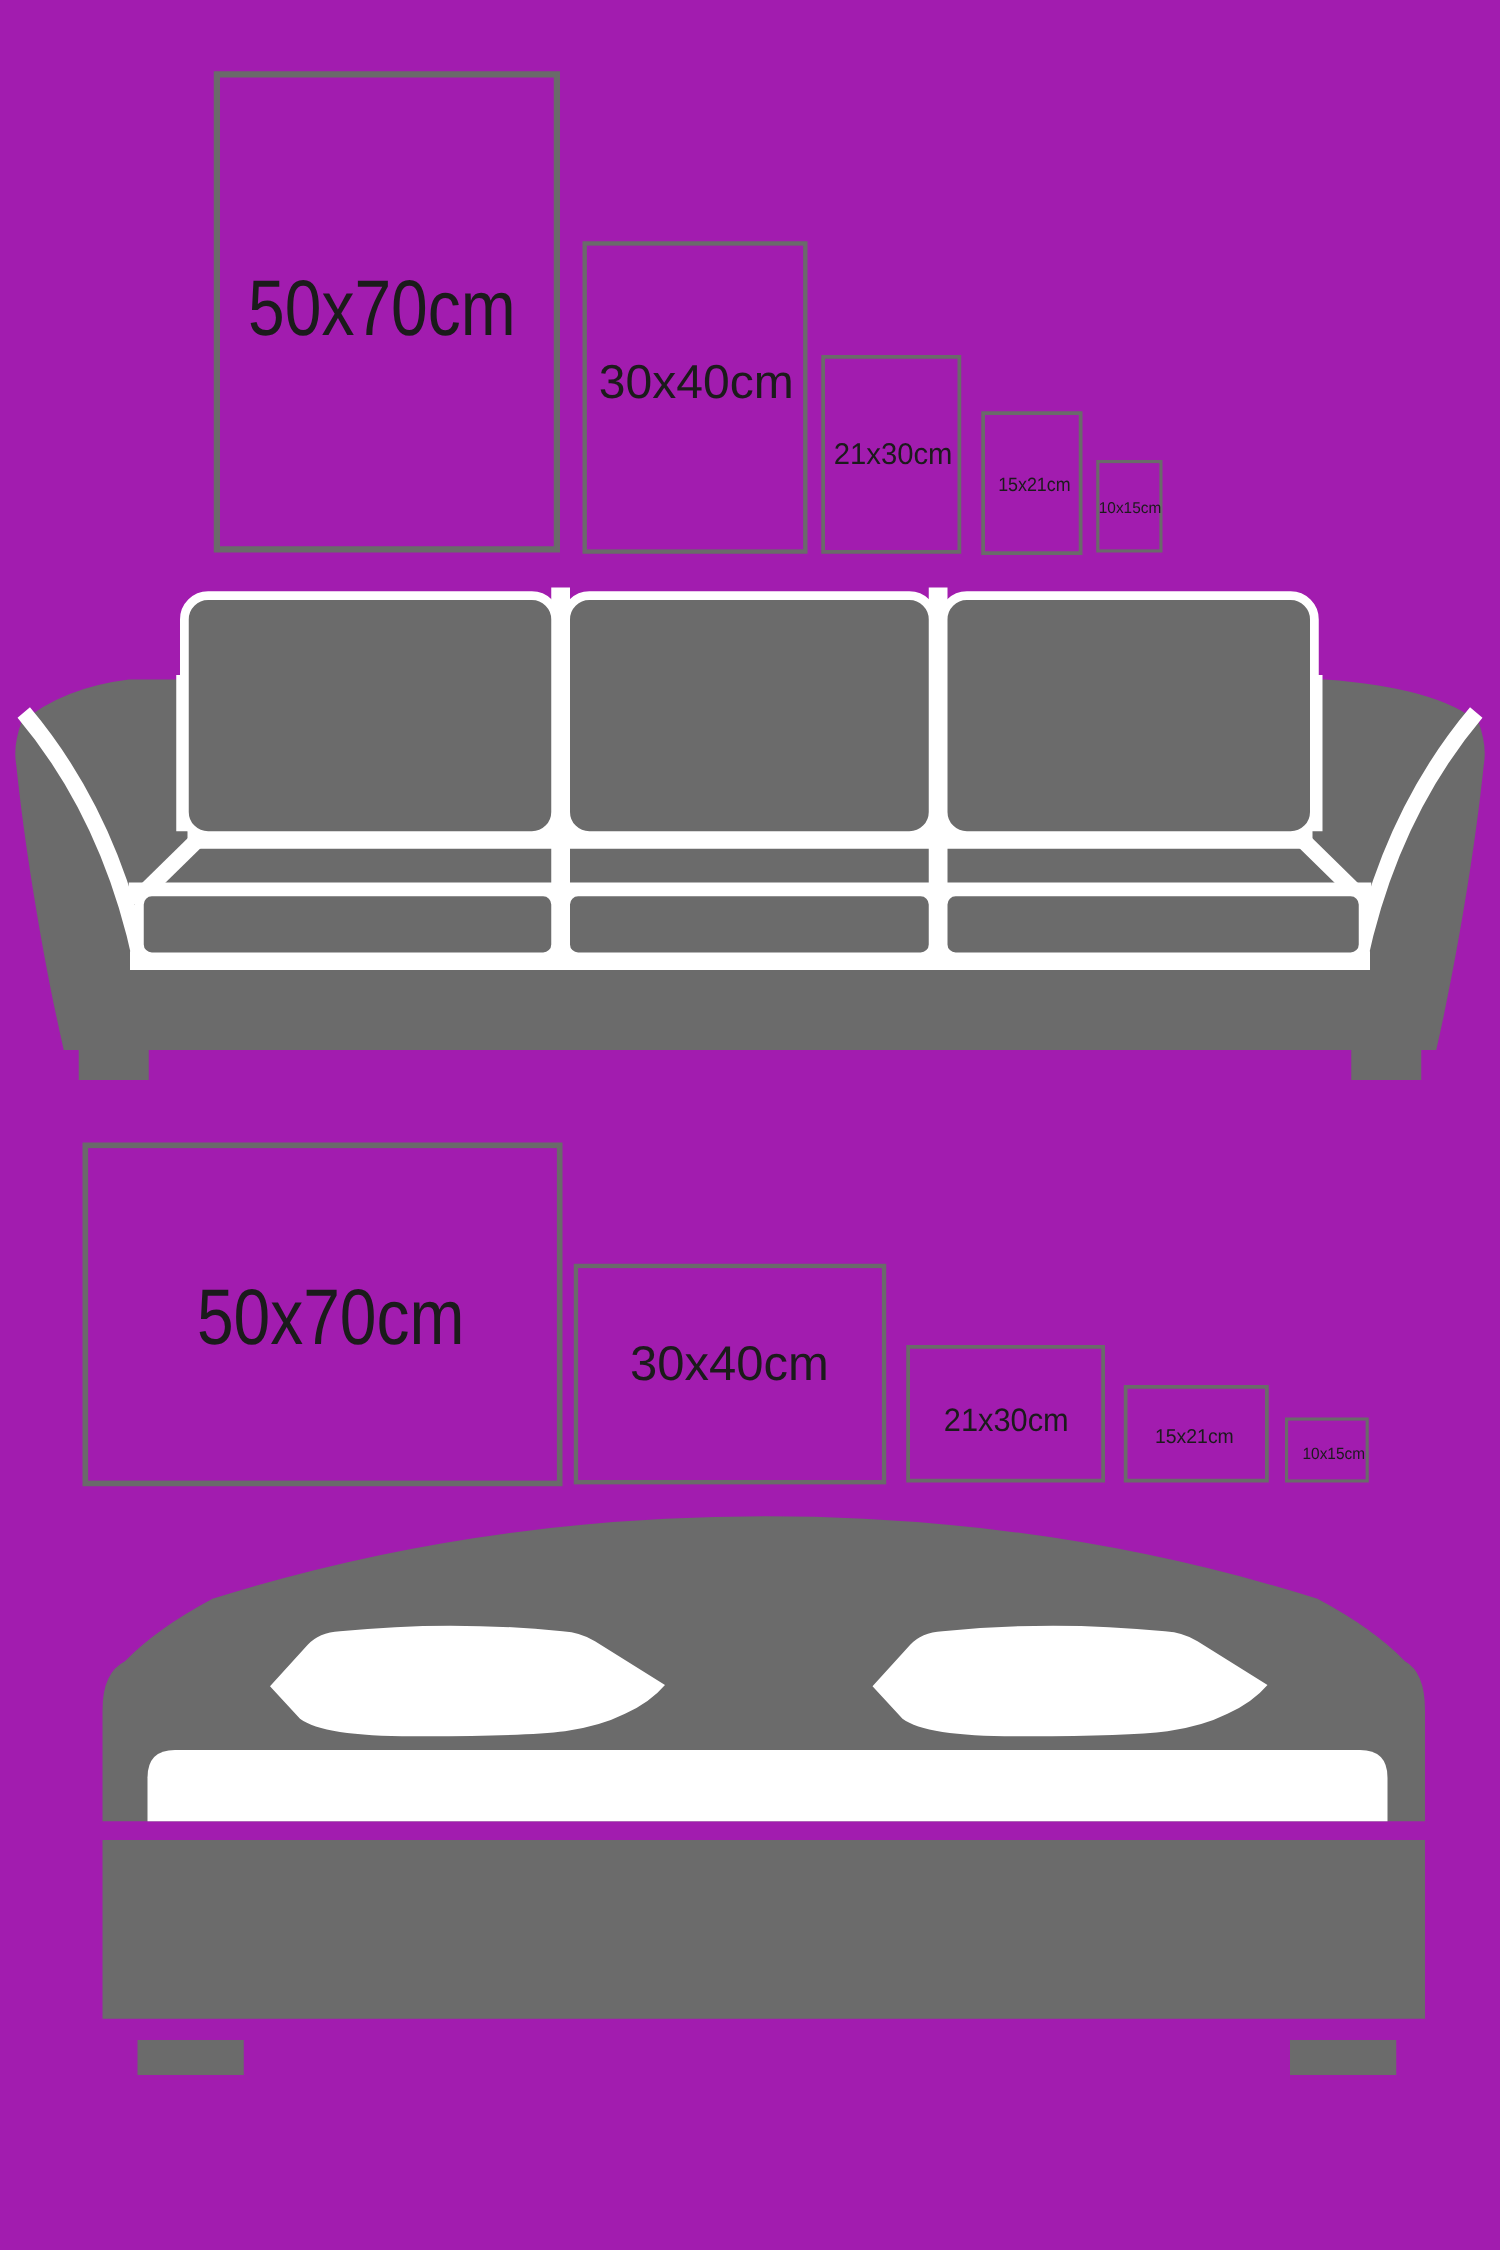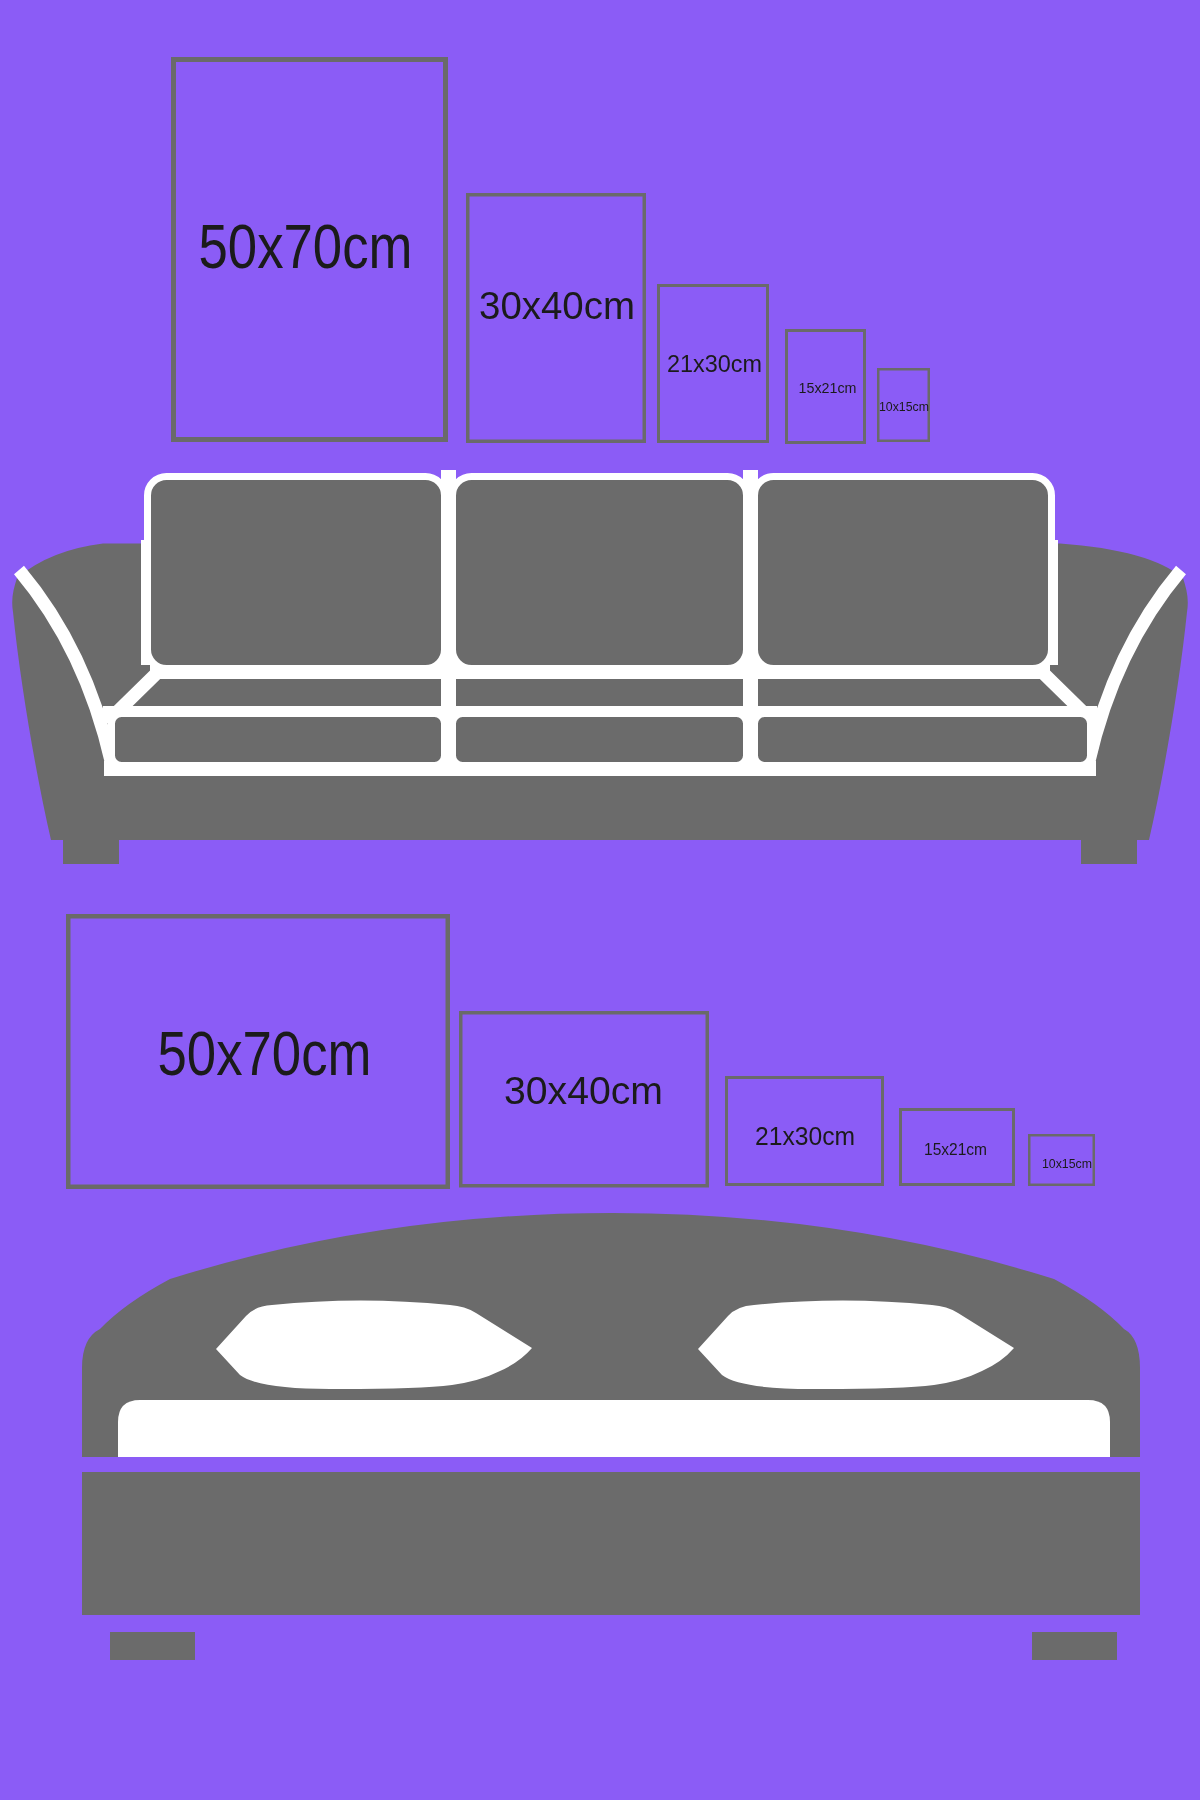--- a/index.html
+++ b/index.html
@@ -1,16 +1,16 @@
 <!DOCTYPE html>
 <html><head>
 <meta charset="utf-8">
 <style>
   html,body{margin:0;padding:0;background:#ffffff;}
-  .page{position:relative;width:1200px;height:1800px;background:#8b5cf6;overflow:hidden;}
+  .page{position:relative;width:1200px;height:1800px;background:#a21caf;overflow:hidden;}
   svg{display:block;}
   text{font-family:"Liberation Sans", sans-serif;fill:#1b1b1b;}
 </style>
 </head>
 <body>
 <div class="page">
 <svg width="1200" height="1800" viewBox="0 0 1200 1800">
 
 <rect x="173.5" y="59.5" width="272" height="380" fill="none" stroke="#6a6a6a" stroke-width="5"></rect>
 

